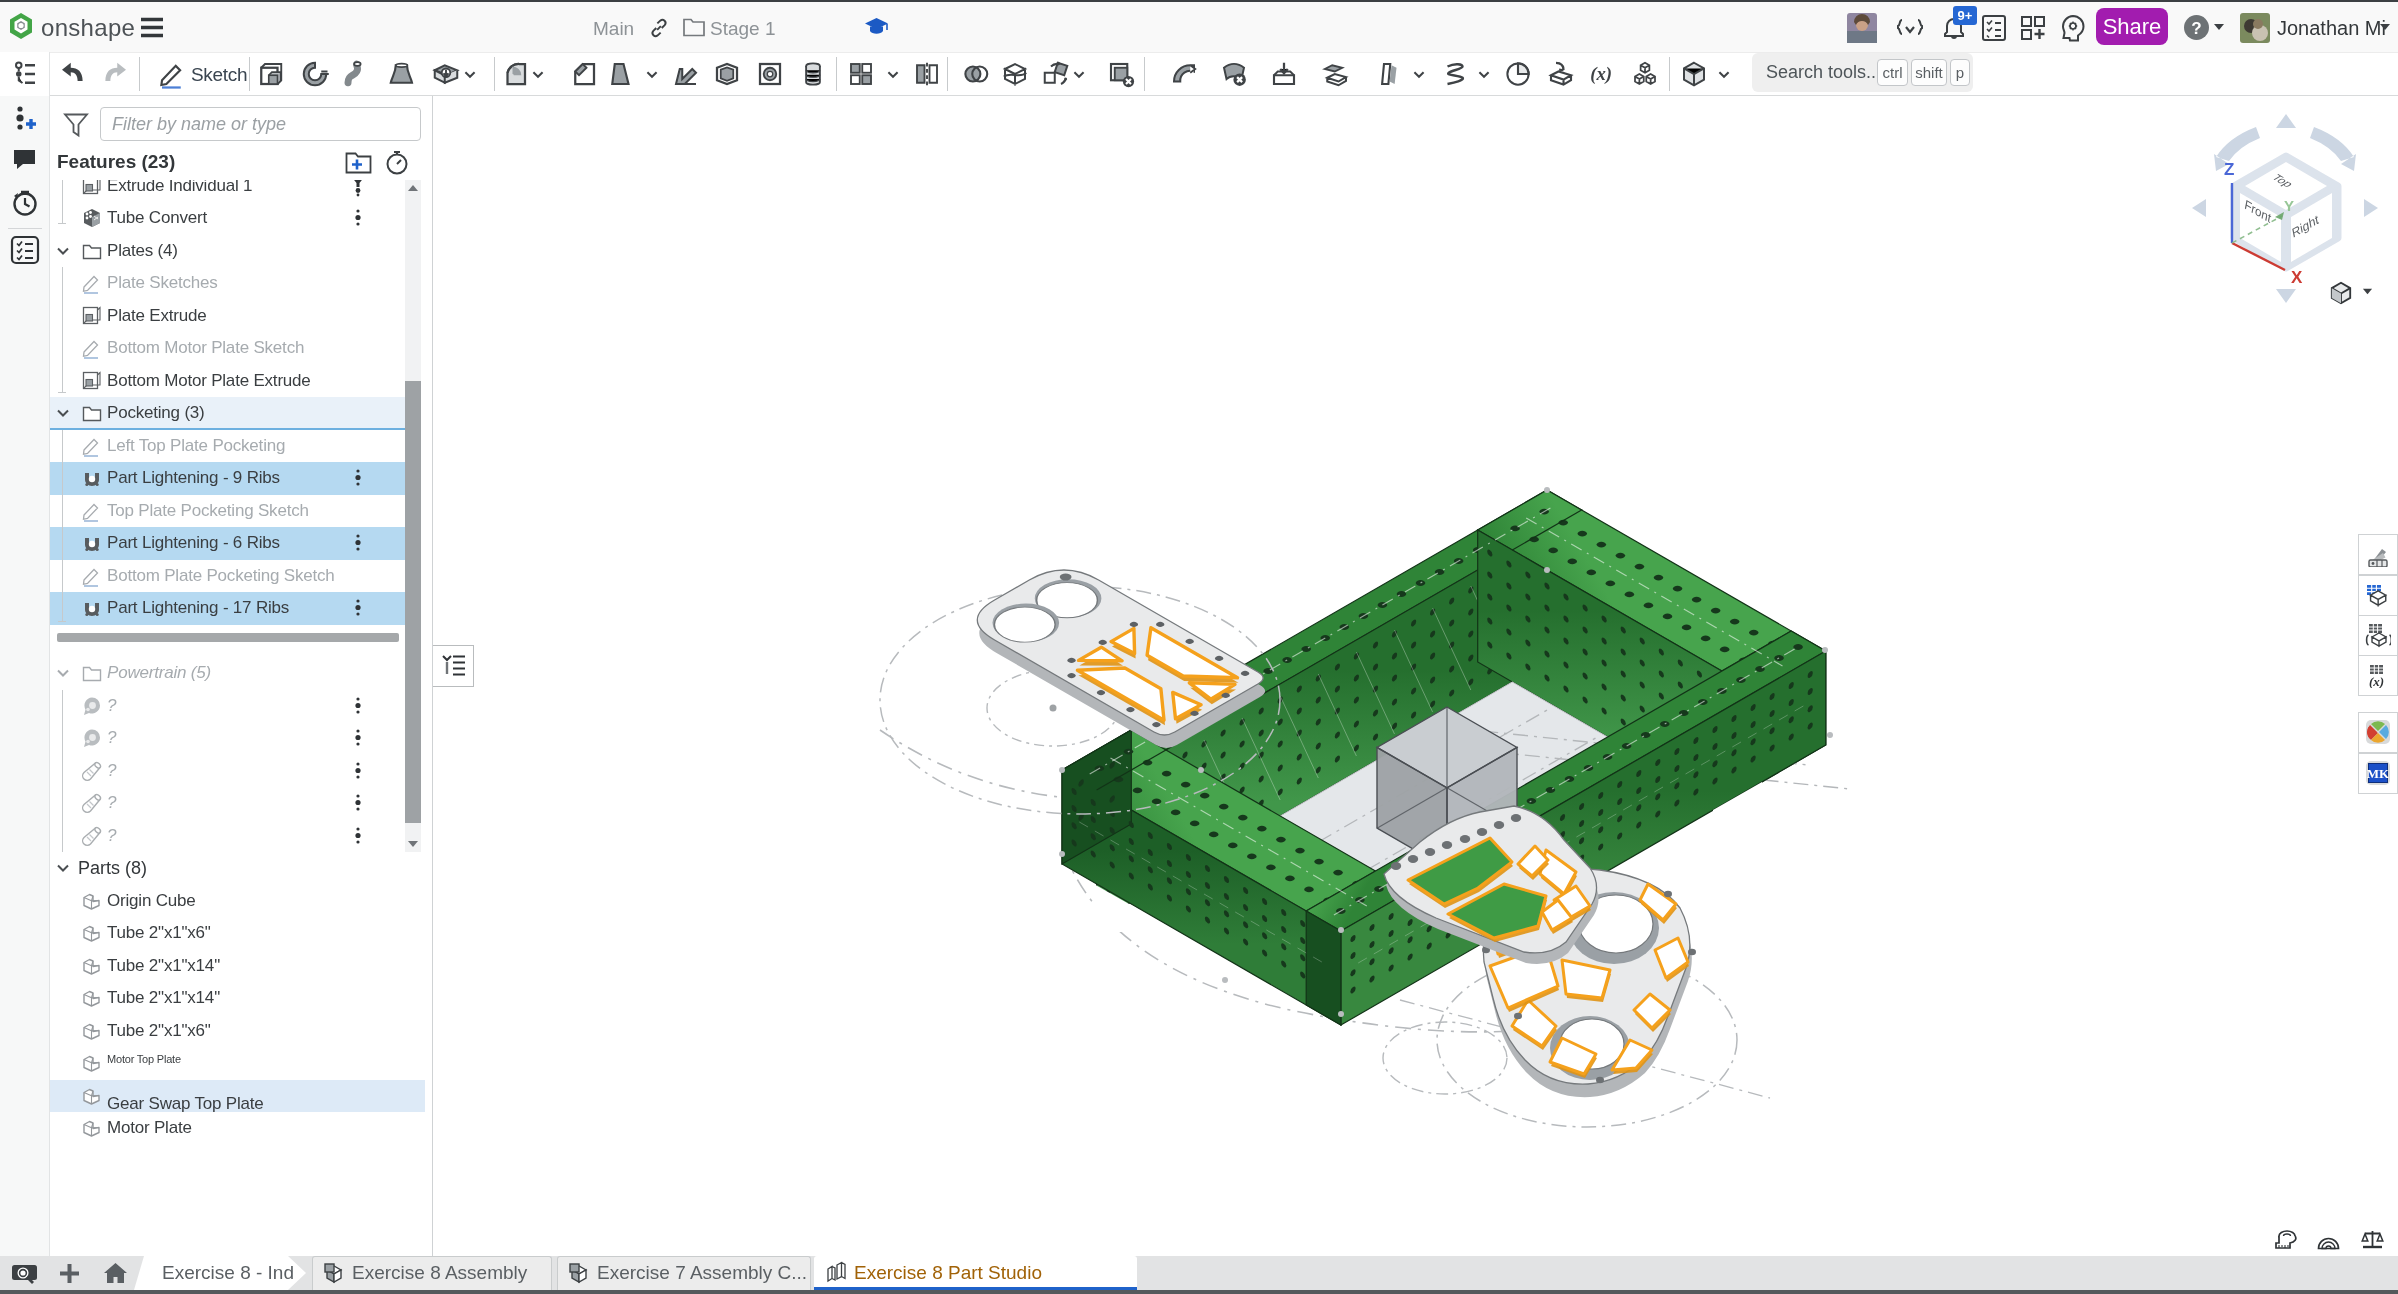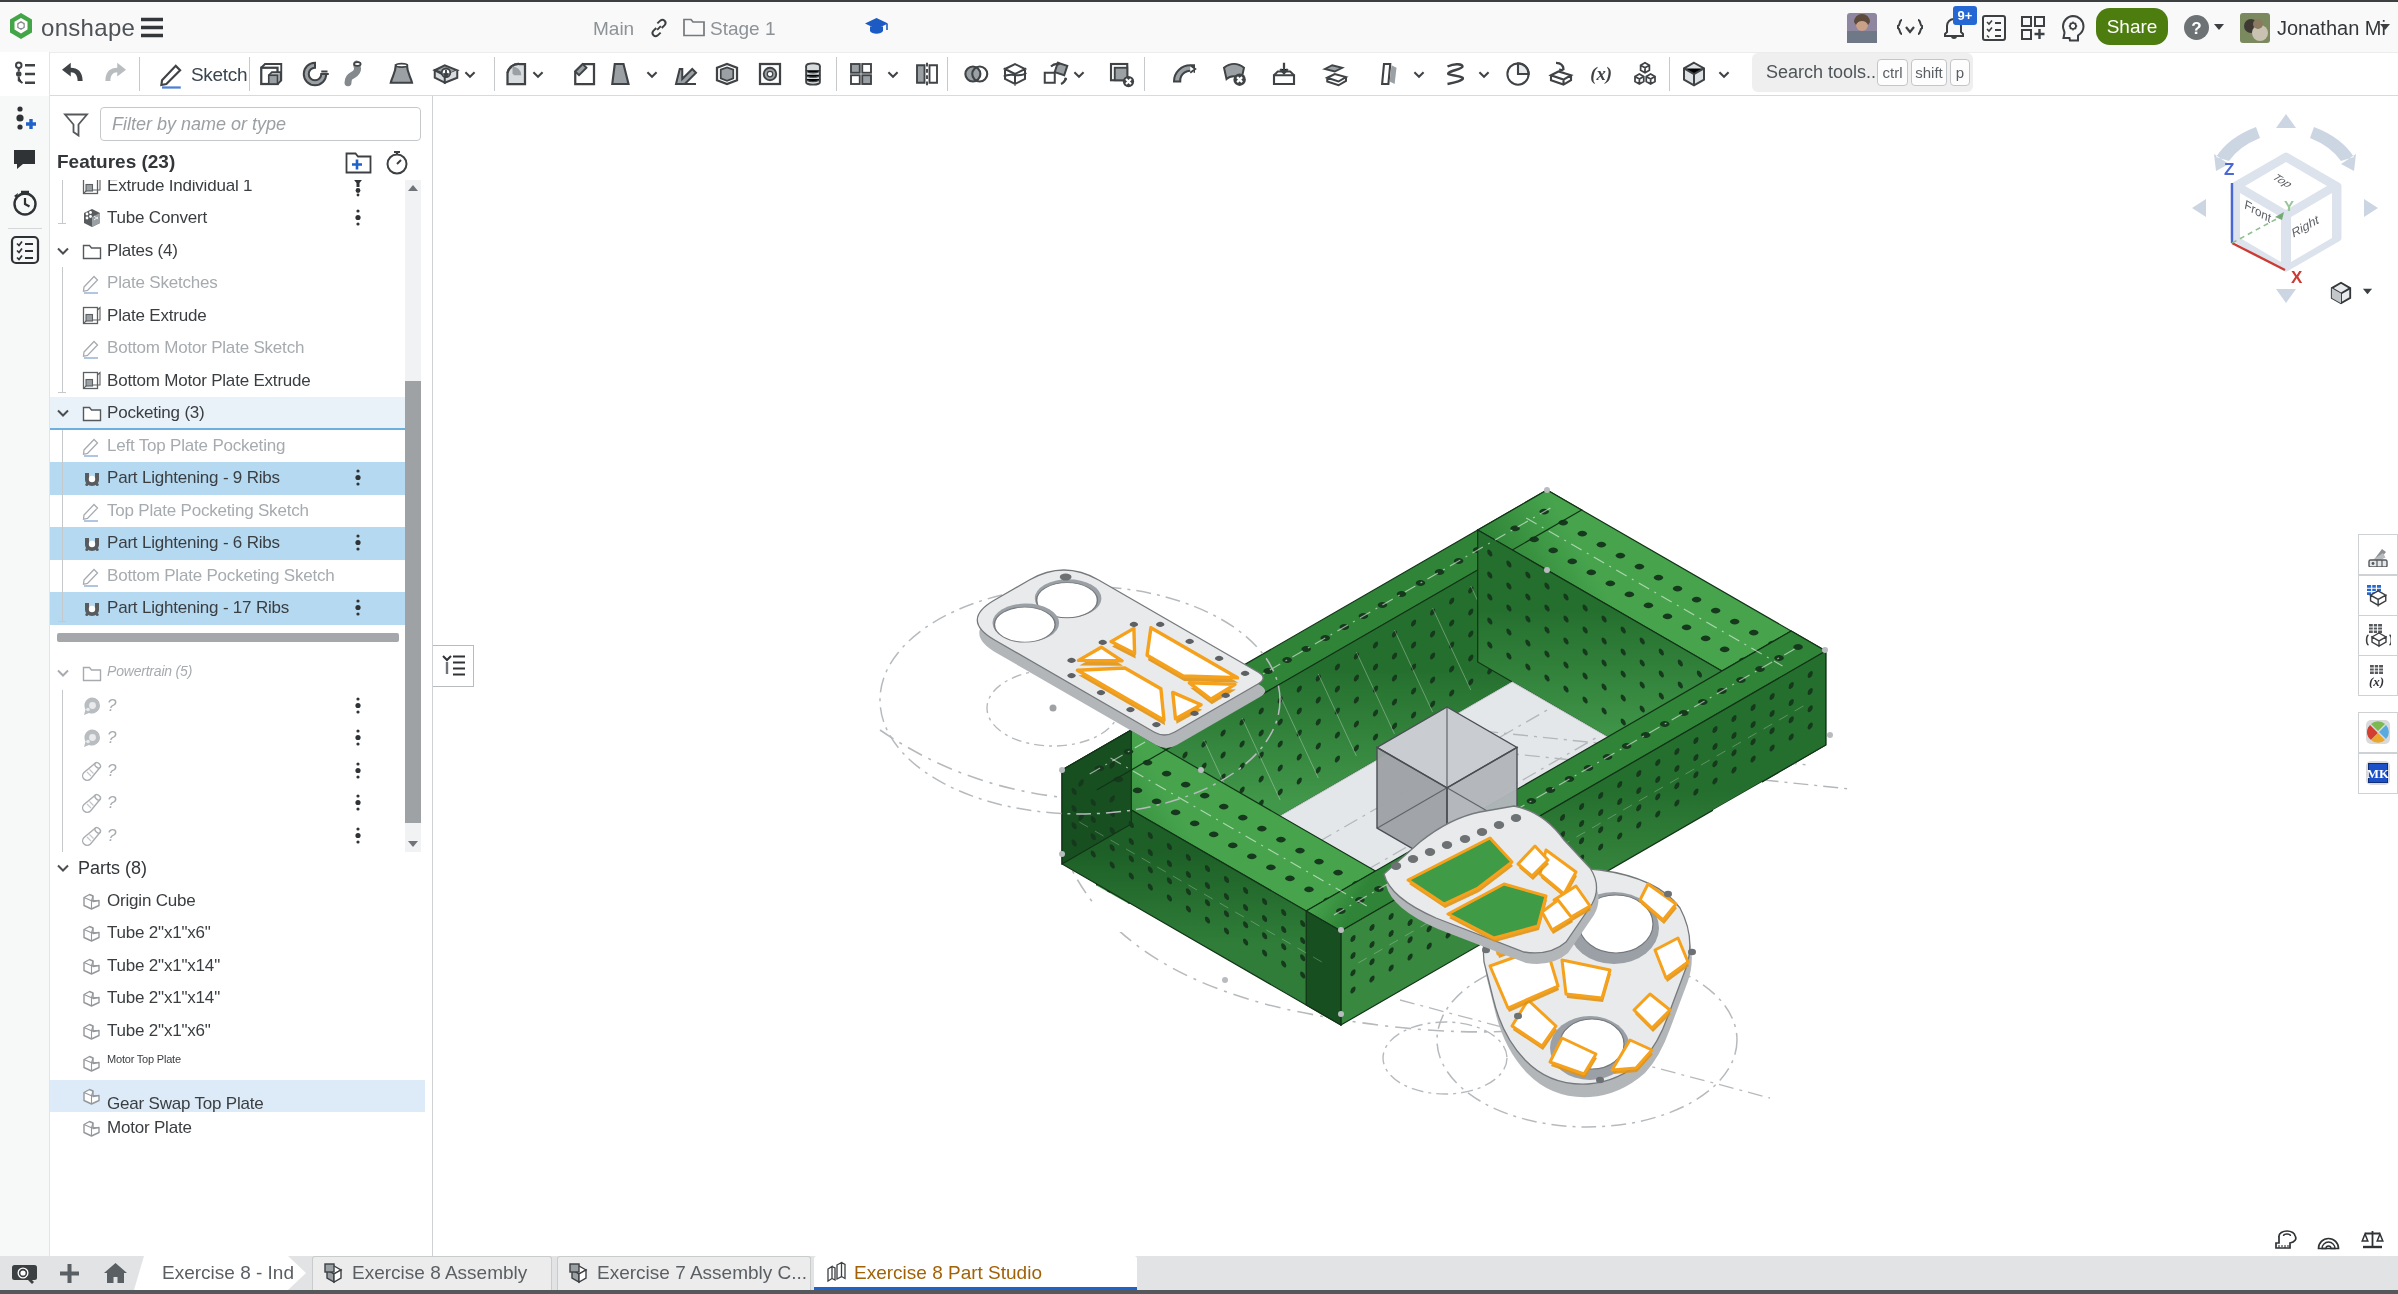--- a/index.html
+++ b/index.html
@@ -709,21 +709,21 @@
       <rect x="2" y="2" width="9" height="9" fill="none" stroke="#3c4043" stroke-width="2"></rect>
       <rect x="15" y="2" width="9" height="9" fill="none" stroke="#3c4043" stroke-width="2"></rect>
       <rect x="2" y="15" width="9" height="9" fill="none" stroke="#3c4043" stroke-width="2"></rect>
 <path d="M19.5 14 v10 M14.5 19 h10" stroke="#3c4043" stroke-width="2.4"></path>
     </svg>
 <svg class="abs" style="left:2059px;top:14px;" width="28" height="28" viewBox="0 0 28 28">
 <path d="M14 2 a10.5 10.5 0 0 0 -10 10.5 c0 3 1.5 4 1.5 6.5 l-1 5 h6 l0.5 2.5 h8 v-5 c3 -2 5.5 -5 5.5 -9 A10.5 10.5 0 0 0 14 2 z" fill="none" stroke="#3c4043" stroke-width="2"></path>
 <circle cx="14" cy="12" r="3" fill="none" stroke="#3c4043" stroke-width="1.6"></circle>
       <path d="M14 7.5 v2 M14 14.5 v2 M9.8 12 h2 M16.2 12 h2 M11 9 l1.4 1.4 M15.6 13.6 L17 15 M17 9 l-1.4 1.4 M12.4 13.6 L11 15" stroke="#3c4043" stroke-width="1.4"></path>
     </svg>
-<div class="abs" style="left:2096px;top:8px;width:72px;height:37px;background:#4d7c0f;border-radius:14px;color:#fff;font-size:19px;text-align:center;line-height:37px;">Share</div>
+<div class="abs" style="left:2096px;top:8px;width:72px;height:37px;background:#a21caf;border-radius:8px;color:#fff;font-size:22px;text-align:center;line-height:37px;">Share</div>
 <svg class="abs" style="left:2183px;top:14px;" width="27" height="27" viewBox="0 0 27 27">
       <circle cx="13.5" cy="13.5" r="12.5" fill="#6d7275"></circle>
 <text x="13.5" y="19.5" text-anchor="middle" font-size="17" font-weight="bold" fill="#fff" font-family="Liberation Sans">?</text>
     </svg>
 <svg class="abs" style="left:2212px;top:22px;" width="14" height="12" viewBox="0 0 14 12">
       <path d="M2 2 l5 6 5 -6" fill="#3c4043"></path>
     </svg>
 <svg class="abs" style="left:2240px;top:13px;" width="30" height="30" viewBox="0 0 30 30">
 <rect width="30" height="30" rx="3" fill="#7b8a5e"></rect>
       <circle cx="11" cy="13" r="7" fill="#3e3a33"></circle>
@@ -1090,21 +1090,21 @@
               <circle cx="5" cy="17" r="1.6" fill="#2f3336"></circle>
             </svg></div>
 <div style="position:absolute;left:7px;top:537px;width:342px;height:9px;background:#a5a8aa;border-radius:2px;"></div>
 <div style="position:absolute;left:0;top:561.0px;width:355px;height:32.5px;"></div>
           <div style="position:absolute;left:5px;top:569.0px;"><svg width="16" height="16" viewBox="0 0 16 16">
               <path d="M3 5.5 l5 5 5 -5" stroke="#a7abaf" stroke-width="2" fill="none"></path>
             </svg></div>
           <div style="position:absolute;left:31px;top:566.0px;"><svg width="22" height="22" viewBox="0 0 22 22">
               <path d="M2.5 5.5 h6 l2 2.5 h9 v10.5 h-17 z" fill="#fff" stroke="#a7abaf" stroke-width="1.4"></path>
             </svg></div>
-          <div style="position:absolute;left:57px;top:567.0px;font-size:14px;letter-spacing:-0.2px;color:#a6abaf;white-space:nowrap;font-style:italic;">Powertrain (5)</div>
+          <div style="position:absolute;left:57px;top:567.0px;font-size:17px;letter-spacing:-0.2px;color:#a6abaf;white-space:nowrap;font-style:italic;">Powertrain (5)</div>
 <div style="position:absolute;left:0;top:593.5px;width:355px;height:32.5px;"></div>
           <div style="position:absolute;left:31px;top:598.5px;"><svg width="22" height="22" viewBox="0 0 22 22">
               <path d="M11 2.5 a8 8 0 0 1 8 8 a8 8 0 0 1 -11 7.4 L3 20 l1.5 -5.5 a8 8 0 0 1 6.5 -12 z" fill="#b9bdc0"></path>
               <circle cx="11.5" cy="10.5" r="3.4" fill="#e9eaeb"></circle>
               <circle cx="7" cy="14.5" r="1.8" fill="#e9eaeb"></circle>
             </svg></div>
           <div style="position:absolute;left:57px;top:599.5px;font-size:17px;letter-spacing:-0.2px;color:#a6abaf;white-space:nowrap;font-style:italic;">?</div>
           <div style="position:absolute;left:303px;top:598.5px;"><svg width="10" height="22" viewBox="0 0 10 22">
               <circle cx="5" cy="4" r="1.6" fill="#2f3336"></circle>
               <circle cx="5" cy="10.5" r="2.6" fill="#2f3336"></circle>

